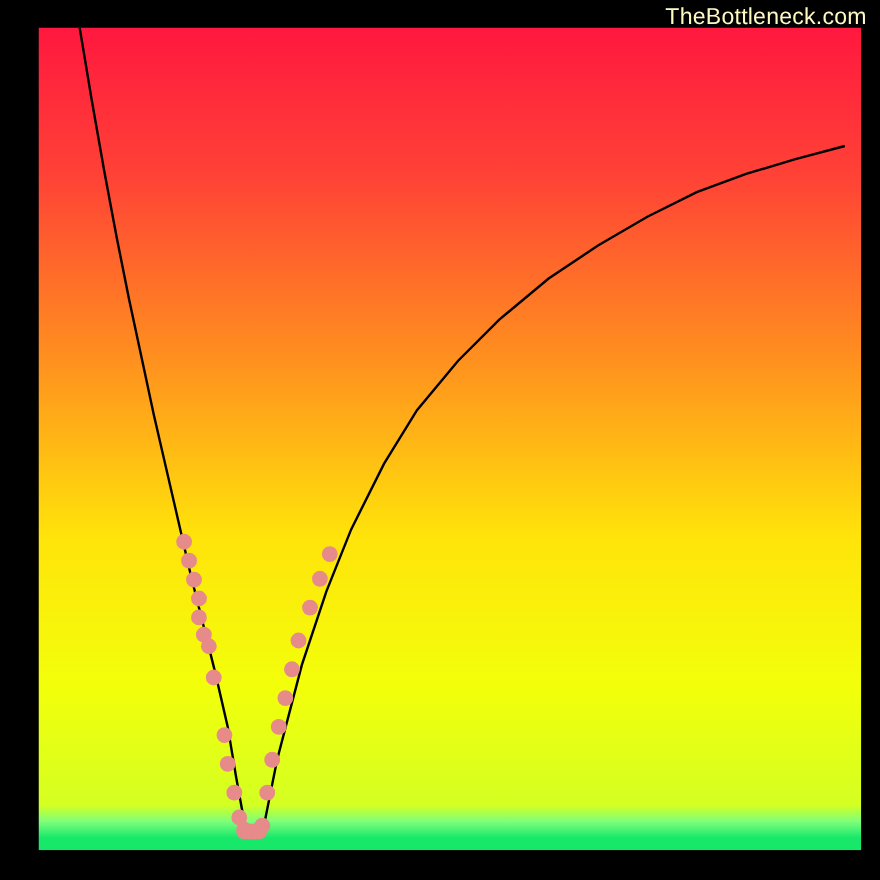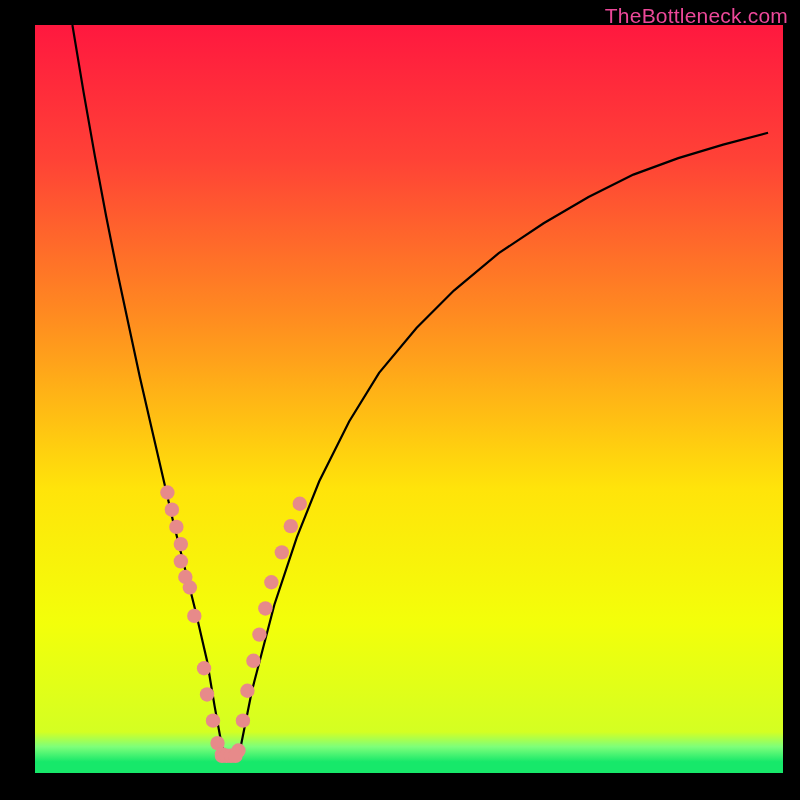--- a/index.html
+++ b/index.html
@@ -23,21 +23,21 @@
     position: absolute;
     left: 0;
     top: 0;
     width: 748px;
     height: 748px;
   }
   .watermark {
     position: absolute;
     top: 4px;
     right: 12px;
-    color: #ec4899;
+    color: #fef9c3;
     font-size: 21px;
     font-weight: 500;
     letter-spacing: 0.2px;
   }
 </style>
 </head>
 <body>
 
 <div class="frame">
   <svg class="plot" viewBox="0 0 748 748" preserveAspectRatio="none">

